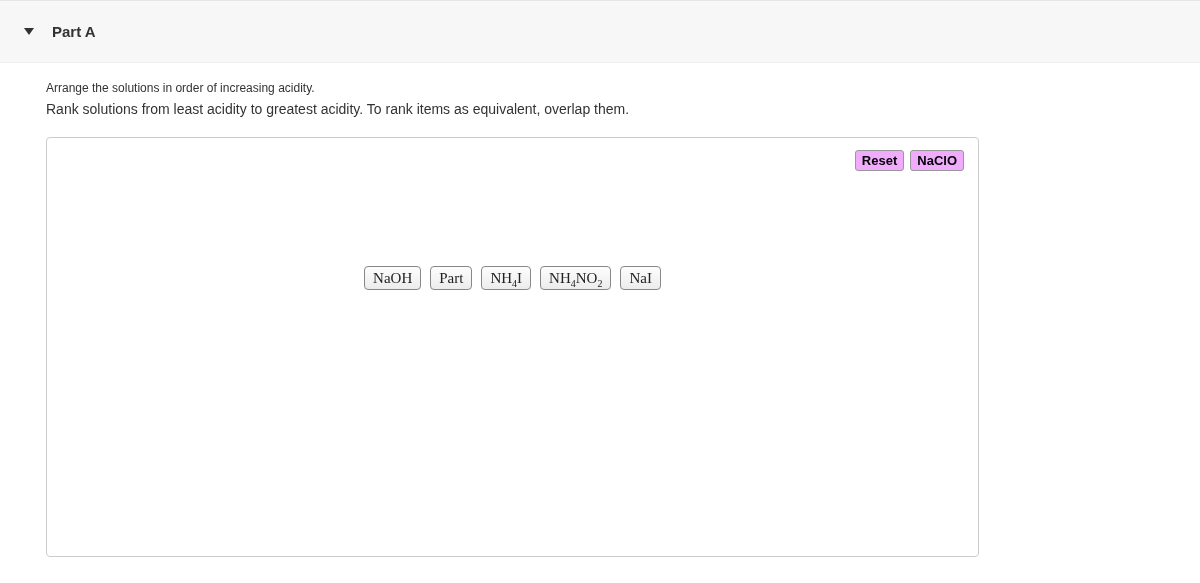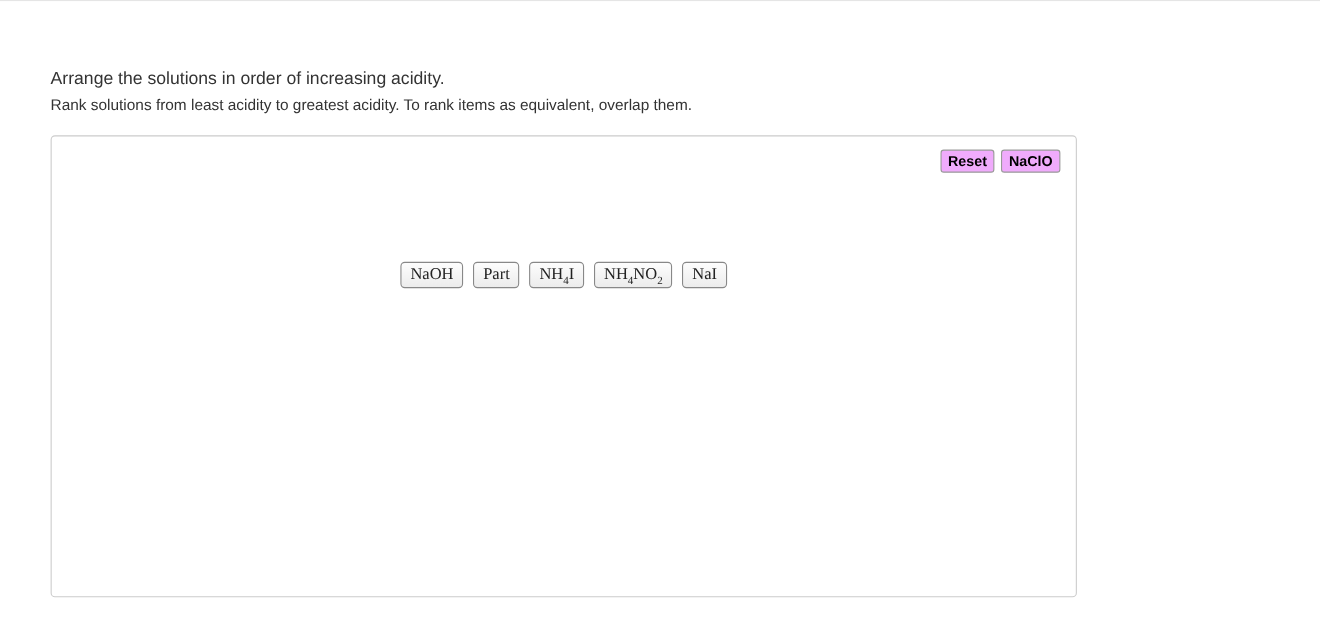--- a/index.html
+++ b/index.html
@@ -34,23 +34,22 @@
     margin-left: 4px;
   }
   .part-title {
     font-weight: 700;
     font-size: 15px;
   }
   .content {
     padding: 18px 46px 0 46px;
   }
   .prompt {
-    font-size: 16px;
+    font-size: 12px;
     margin-bottom: 6px;
-    margin-top: 44px;
   }
   .instructions {
     font-size: 14px;
     font-weight: 400;
     margin-bottom: 20px;
   }
   .workspace {
     border: 1px solid #ccc;
     border-radius: 4px;
     height: 420px;
@@ -70,21 +69,21 @@
     font-size: 13px;
     font-weight: 700;
     padding: 2px 6px;
     background: #f0abfc;
     border: 1px solid #999;
     border-radius: 3px;
     cursor: pointer;
   }
   .chips-row {
     position: absolute;
-    top: 114px;
+    top: 128px;
     left: 0;
     right: 0;
     display: flex;
     justify-content: center;
     gap: 9px;
   }
   .chip {
     border: 1px solid #888;
     border-radius: 4px;
     background: linear-gradient(#fdfdfd, #ececec);
@@ -131,20 +130,24 @@
     white-space: nowrap;
   }
   .bin-label.left { left: 6px; }
   .bin-label.right { right: 6px; }
 </style>
 </head>
 <body>
 
 <div class="container">
 
+  <div class="part-header">
+    <div class="chevron-icon"></div>
+    <div class="part-title">Part A</div>
+  </div>
 
   <div class="content">
     <div class="prompt">Arrange the solutions in order of increasing acidity.</div>
     <div class="instructions">Rank solutions from least acidity to greatest acidity. To rank items as equivalent, overlap them.</div>
 
     <div class="workspace">
 
       <div class="top-buttons">
         <button>Reset</button>
         <button>NaClO</button>

